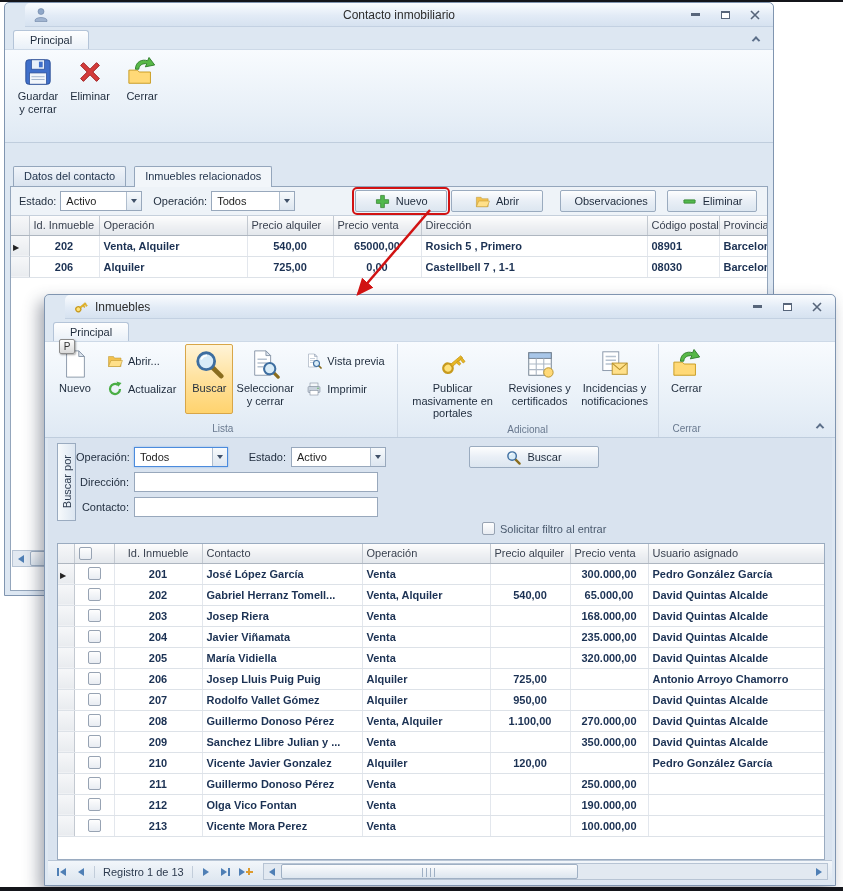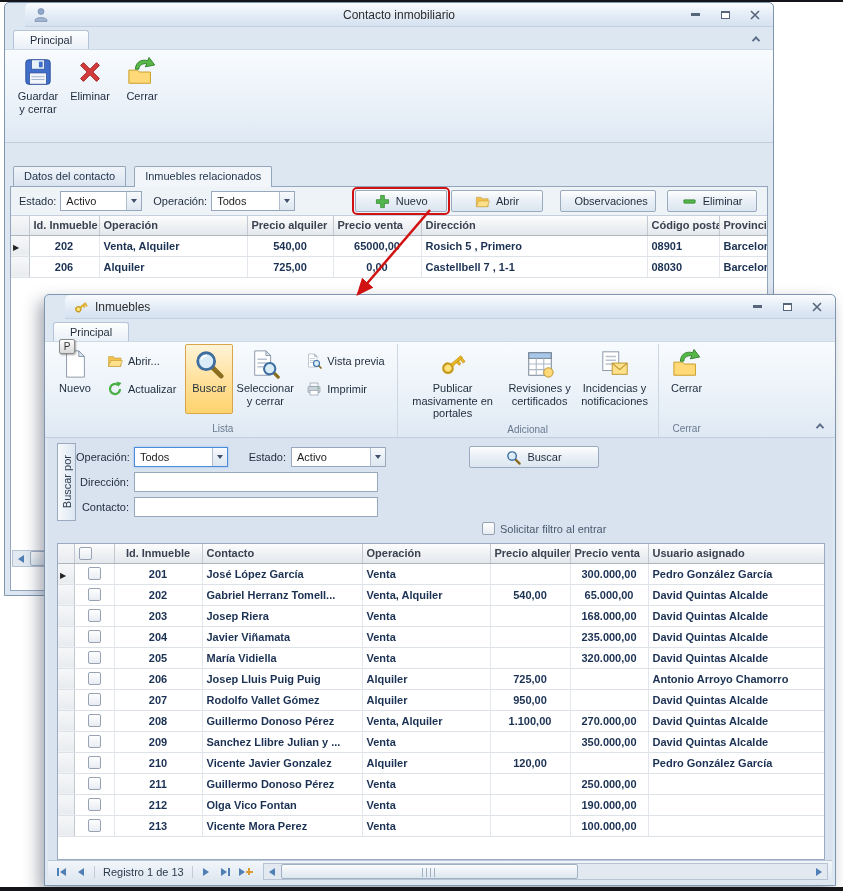--- a/index.html
+++ b/index.html
@@ -82,21 +82,21 @@
   .combo.focused { border-color:#4b8bdd; box-shadow:0 0 2px #8fb8ea; }
 
   .tool-btn { display:flex; align-items:center; justify-content:center; gap:6px; height:22px; padding:0 8px;
               background:linear-gradient(#fdfefe,#e9eff6 50%,#dce6f0); border:1px solid #9aabbf;
               border-radius:2px; color:#1e2b3c; white-space:nowrap; }
   .annotated { outline:2px solid #d11212; outline-offset:1px; }
 
   
   table.grid { border-collapse:collapse; table-layout:fixed; width:100%; background:#fff; }
   .grid th { background:linear-gradient(#fdfdfd,#eef0f3 55%,#e3e7ec); border-right:1px solid #c3c9d1;
-             border-bottom:1px solid #aeb6c0; font-weight:bold; text-align:left; padding:2px 4px;
+             border-bottom:1px solid #aeb6c0; font-weight:normal; text-align:left; padding:2px 4px;
              height:19px; color:#3a4250; overflow:hidden; white-space:nowrap; }
   .grid td { border-right:1px solid #e3e7ed; border-bottom:1px solid #dde2e8; padding:2px 4px; height:21px;
              font-weight:bold; color:#1b3153; overflow:hidden; white-space:nowrap; }
   .grid .num { text-align:center; }
   .grid td.sel, .grid th.sel { background:linear-gradient(#f6f7f9,#e8ebef); border-right:1px solid #c3c9d1; padding:0 2px; }
   .rowmark { font-size:8px; color:#222; }
   .cbcell { text-align:center; }
   .cb { display:inline-block; width:13px; height:13px; vertical-align:middle;
         background:linear-gradient(#fefefe,#e8ecf2); border:1px solid #97a3b3; border-radius:2px; }
 

